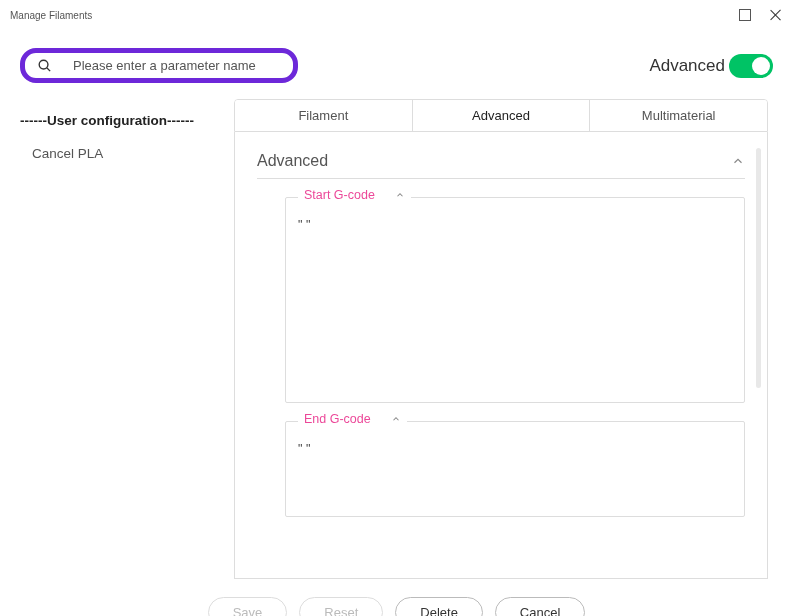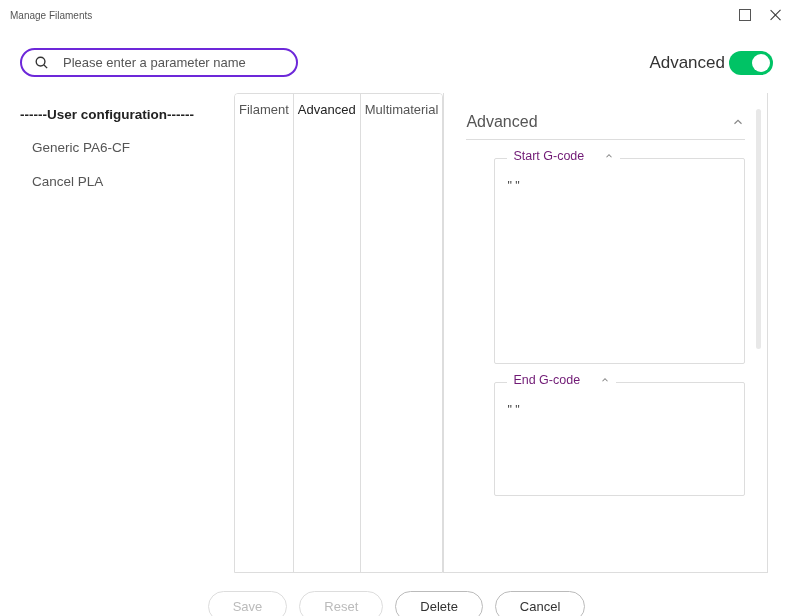--- a/index.html
+++ b/index.html
@@ -57,25 +57,25 @@
     .win-close::after { transform: rotate(-45deg); }
     .toprow {
       display: flex;
       align-items: center;
       justify-content: space-between;
       padding: 18px 20px 8px 20px;
     }
     .search {
       display: flex;
       align-items: flex-start;
-      border: 2px solid #6d28d9;
+      border: 5px solid #6d28d9;
       border-radius: 16px;
       padding: 5px 12px;
       width: 278px;
-      gap: 14px;
+      gap: 21px;
     }
     .search input {
       border: none;
       outline: none;
       font-size: 13px;
       width: 100%;
     }
     .search input::placeholder {
       color: #555;
     }
@@ -129,21 +129,21 @@
       margin-bottom: 3px;
       font-size: 13.5px;
     }
     .list-item.selected {
       background: #00c365;
       color: #fff;
     }
     .main {
       flex: 1;
       display: flex;
-      flex-direction: row;
+      flex-direction: column;
     }
     .tabs {
       display: flex;
       border: 1px solid #ddd;
       border-radius: 4px 4px 0 0;
       overflow: hidden;
     }
     .tab {
       flex: 1;
       text-align: center;
@@ -180,29 +180,29 @@
       height: 14px;
     }
     .fieldset {
       border: 1px solid #ddd;
       border-radius: 2px;
       margin: 18px 0 0 28px;
       position: relative;
       padding: 10px 12px;
     }
     .fieldset.start { height: 206px; }
-    .fieldset.end { height: 114px; }
+    .fieldset.end { height: 96px; }
     .fieldset-legend {
       position: absolute;
       top: -10px;
       left: 12px;
       background: #fff;
       padding: 0 6px;
       font-size: 12.5px;
-      color: #701a75;
+      color: #ec4899;
       display: flex;
       align-items: center;
       gap: 20px;
     }
     .fieldset-body {
       font-size: 12.5px;
       color: #444;
       padding-top: 10px;
     }
     .scrollbar-track {
@@ -257,21 +257,20 @@
   </div>
   <div class="advanced-toggle">
     <span>Advanced</span>
     <span class="toggle"></span>
   </div>
 </div>
 
 <div class="body">
   <div class="sidebar">
     <div class="section-header">------User configuration------</div>
-    <div class="list-item">Generic PA6-CF</div>
     <div class="list-item">Cancel PLA</div>
   </div>
 
   <div class="main">
     <div class="tabs">
       <div class="tab">Filament</div>
       <div class="tab active">Advanced</div>
       <div class="tab">Multimaterial</div>
     </div>
 

